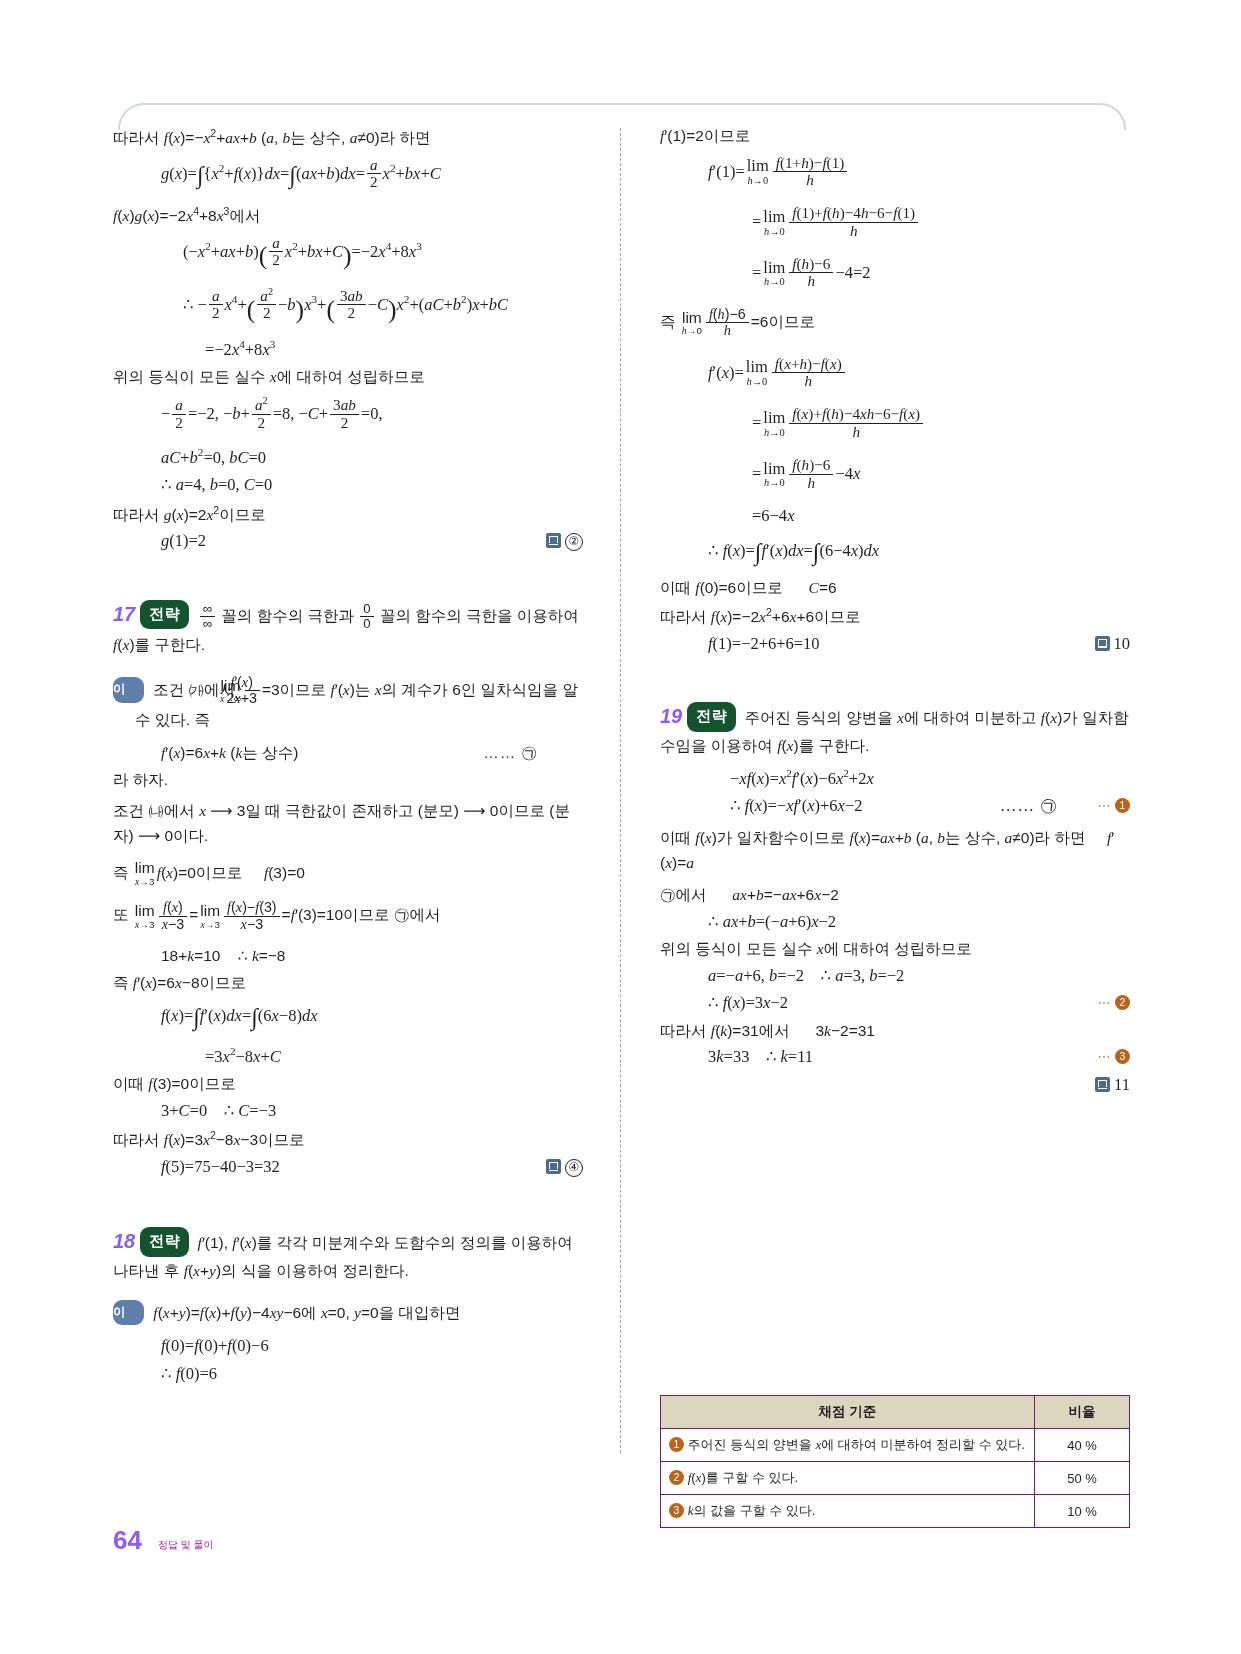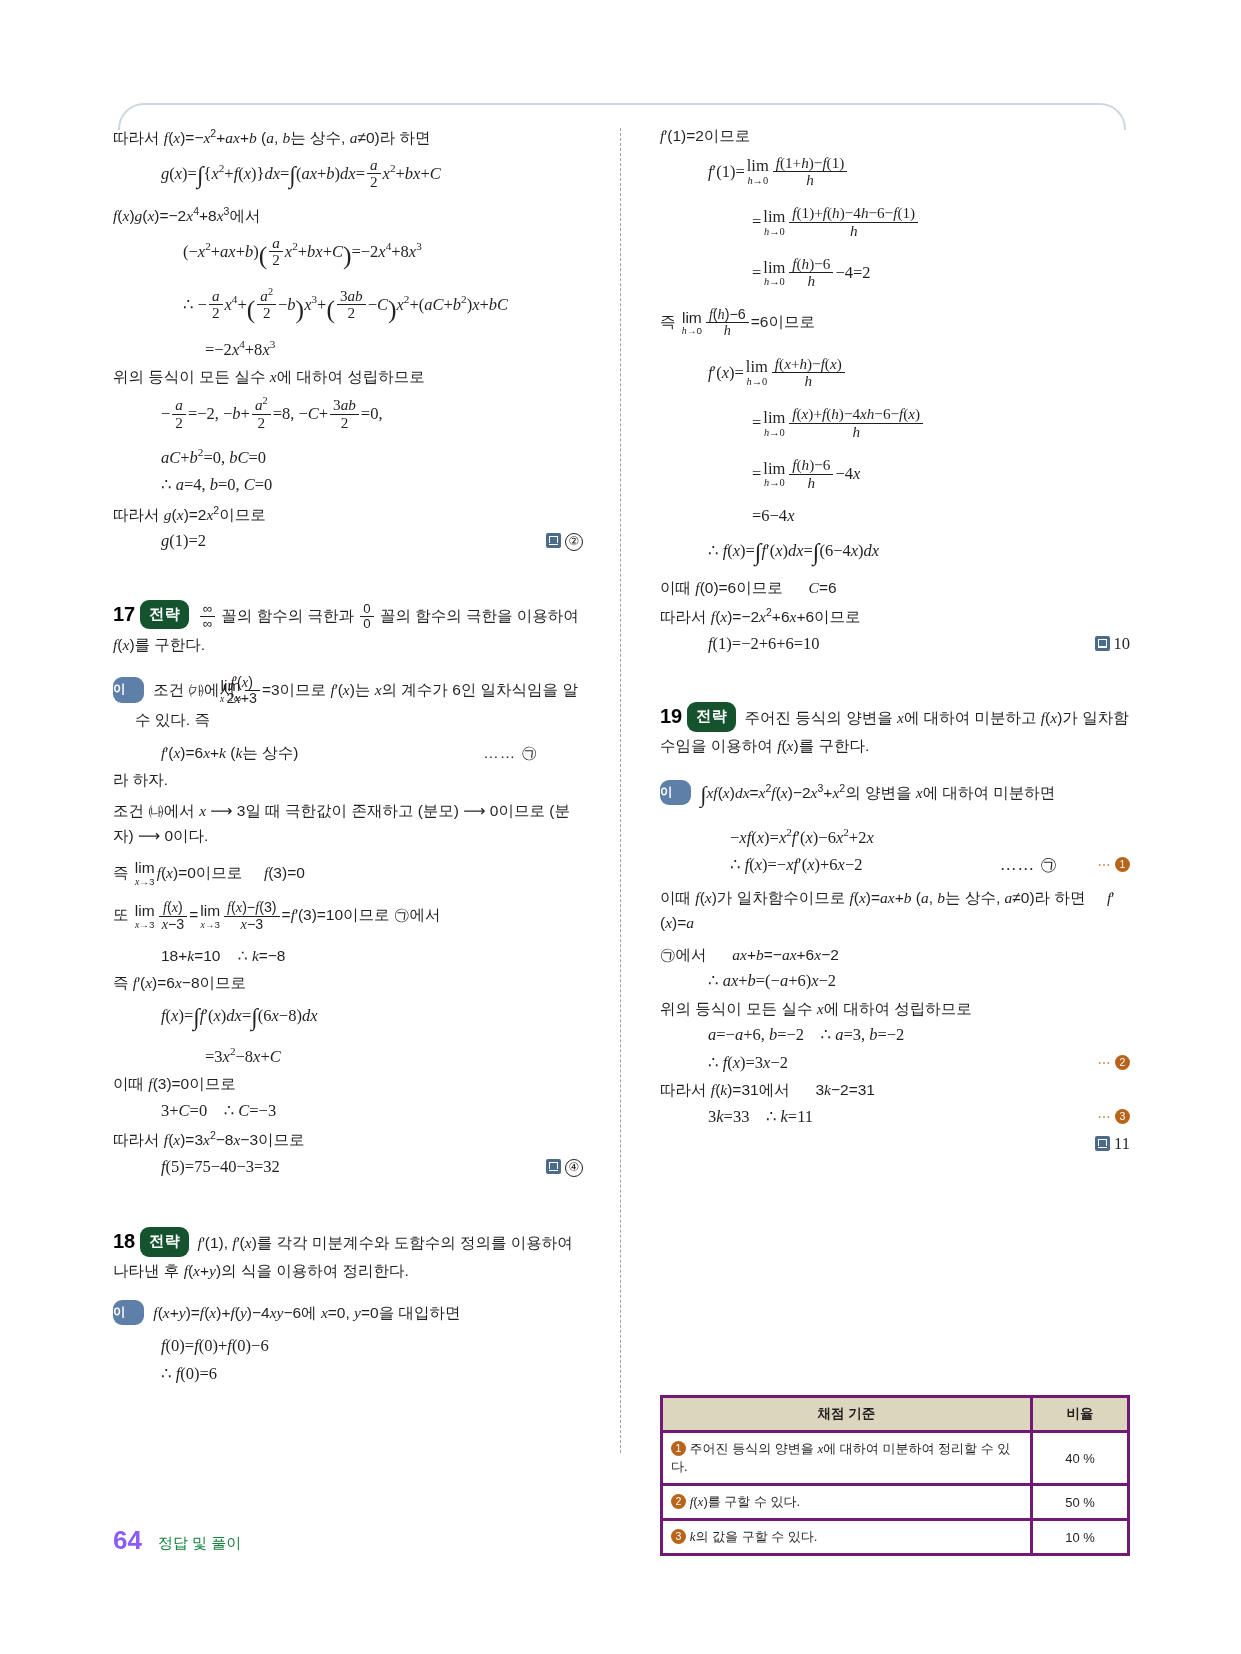--- a/index.html
+++ b/index.html
@@ -106,22 +106,23 @@
   
   .prob {
     position: relative;
     margin: 0 0 9px 0;
     line-height: 1.65;
   }
   .pnum {
     font-family: "Liberation Sans", sans-serif;
     font-weight: bold;
     font-size: 20px;
-    color: #000000;
+    color: #8b5cf6;
     margin-right: 5px;
+    font-style: italic;
   }
   .tag-strategy {
     display: inline-block;
     background: #14532d;
     color: #ffffff;
     font-family: "Liberation Sans", sans-serif;
     font-size: 15px;
     font-weight: bold;
     border-radius: 9px;
     padding: 2px 9px 3px 9px;
@@ -207,21 +208,21 @@
   .rubric {
     position: absolute;
     left: 660px;
     top: 1395px;
     width: 470px;
     border-collapse: collapse;
     font-family: "Liberation Sans", sans-serif;
     font-size: 13px;
   }
   .rubric th, .rubric td {
-    border: 3px solid #701a75;
+    border: 1px solid #701a75;
     padding: 7px 8px;
     text-align: center;
     color: #231f20;
   }
   .rubric thead th { background: #ddd6bf; font-weight: bold; font-size: 13.5px; }
   .rubric td.crit { text-align: left; }
   .rubric td.ratio { width: 78px; }
 
   .footer {
     position: absolute;
@@ -230,22 +231,22 @@
     font-family: "Liberation Sans", sans-serif;
   }
   .footer .pg {
     font-size: 26px;
     font-weight: bold;
     color: #8b5cf6;
     margin-right: 16px;
     vertical-align: -1px;
   }
   .footer .lbl {
-    font-size: 15px;
-    color: #15803d;
+    font-size: 10px;
+    color: #a21caf;
   }
   .ko { font-family: "Liberation Sans", sans-serif; font-size: 15.5px; }
 </style>
 </head>
 <body>
 
 <div class="page">
 
   <div class="frame"></div>
   <div class="frame-mask"></div>
@@ -442,26 +443,20 @@
     <div class="line ind2" style="margin-bottom:48px;">
       <i class="m">f</i>(1)=−2+6+6=10
       <span class="answer"><span class="ansbox"></span><span>10</span></span>
     </div>
 
     <div class="prob ko">
       <span class="pnum">19</span><span class="tag-strategy">전략</span>
       <span>주어진 등식의 양변을 <i class="m">x</i>에 대하여 미분하고 <i class="m">f</i>(<i class="m">x</i>)가 일차함수임을 이용하여 <i class="m">f</i>(<i class="m">x</i>)를 구한다.</span>
     </div>
 
-    <div class="sol-block" style="margin-top:18px;">
-      <div class="line wrap hang ko" style="margin-bottom:14px;">
-        <span class="tag-sol">풀이</span>
-        <span class="intg">∫</span><i class="m">xf</i>(<i class="m">x</i>)<i class="m">dx</i>=<i class="m">x</i><sup>2</sup><i class="m">f</i>(<i class="m">x</i>)−2<i class="m">x</i><sup>3</sup>+<i class="m">x</i><sup>2</sup>의 양변을 <i class="m">x</i>에 대하여 미분하면
-      </div>
-    </div>
 
 
     <div class="line ind3">
       −<i class="m">xf</i>(<i class="m">x</i>)=<i class="m">x</i><sup>2</sup><i class="m">f</i>′(<i class="m">x</i>)−6<i class="m">x</i><sup>2</sup>+2<i class="m">x</i>
     </div>
 
     <div class="line ind3">
       ∴ <i class="m">f</i>(<i class="m">x</i>)=−<i class="m">xf</i>′(<i class="m">x</i>)+6<i class="m">x</i>−2
       <span style="position:absolute; left:340px;" class="dots">…… ㉠</span>
       <span class="answer stepmark"><span class="dots">⋯</span> <span class="stepdot">1</span></span>

